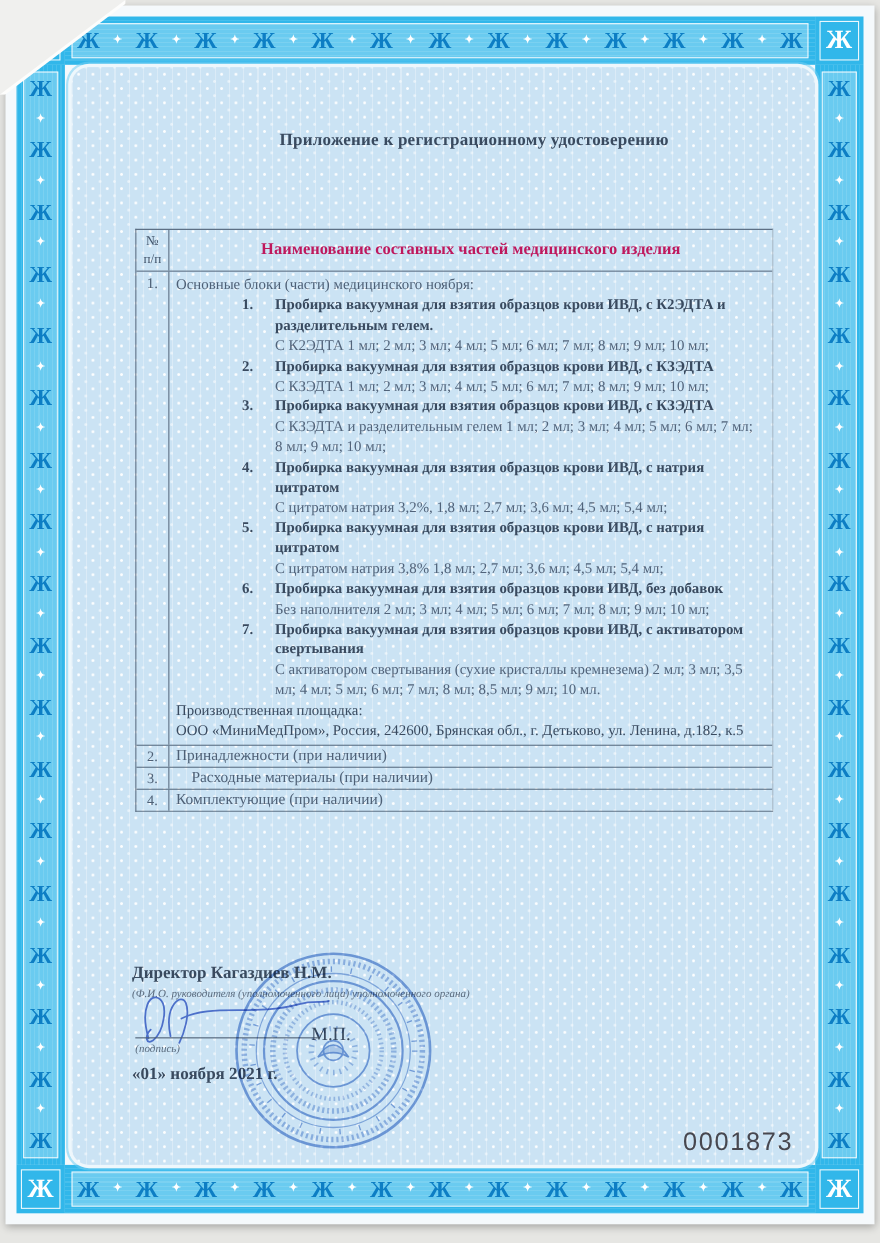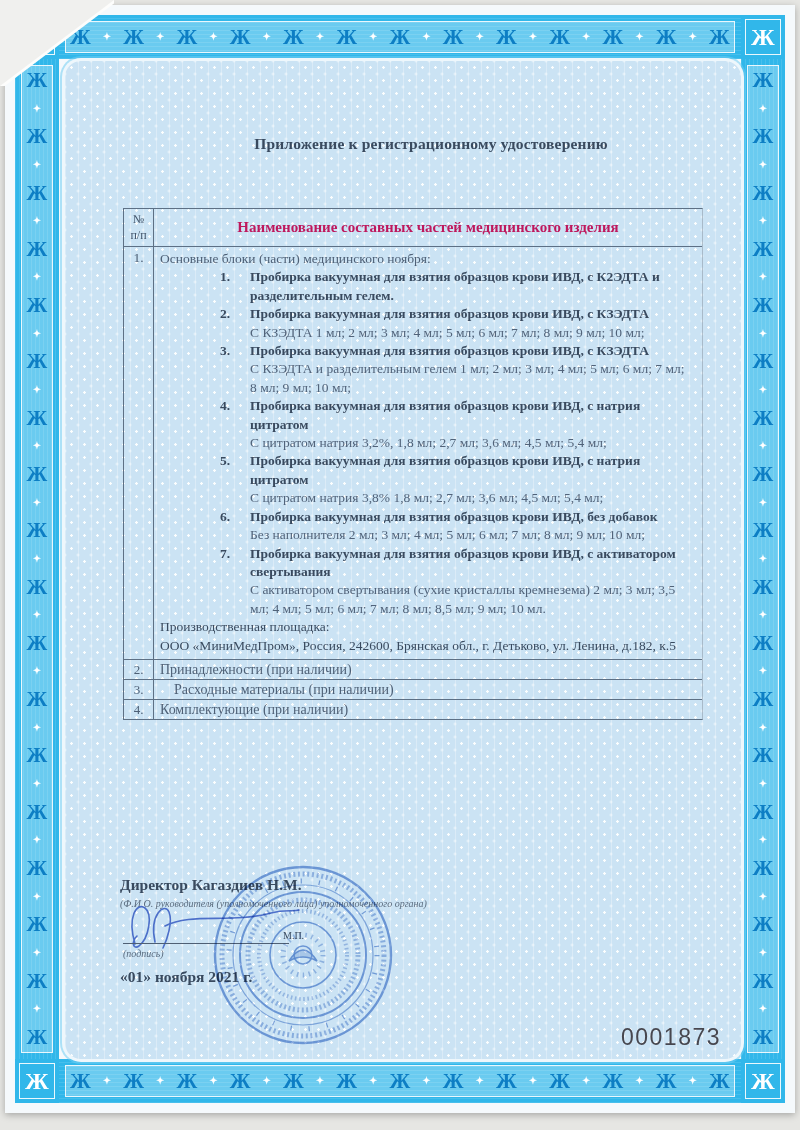--- a/index.html
+++ b/index.html
@@ -55,21 +55,21 @@
       radial-gradient(circle,rgba(255,255,255,.55) 1px,transparent 1.5px),
       repeating-linear-gradient(90deg,rgba(255,255,255,.3) 0 1px,transparent 1px 13px);
     background-size:13px 13px,13px 13px,auto;
     background-position:0 0,6.5px 6.5px,0 0;
     box-shadow:0 0 0 3px #eef7fc,0 0 0 5px rgba(112,205,242,.55);
   }
   .title{
     position:absolute;left:60px;width:676px;text-align:center;
     font-weight:bold;font-size:15.5px;color:#394a5f;letter-spacing:.2px;
   }
-  .title.t1{top:130px;padding-left:28px;}
+  .title.t1{top:114px;padding-left:28px;}
   .title.t2{top:172px;}
   .tbl{
     position:absolute;left:118px;top:203px;width:578px;
     border:1px solid #5d7085;border-right-color:rgba(93,112,133,.4);
     font-size:13.5px;color:#4e6076;
   }
   .trow{display:flex;}
   .thead{border-bottom:1px solid #5d7085;height:37px;}
   .c1{width:29px;border-right:1px solid #5d7085;flex:none;text-align:center;}
   .c2{flex:1;min-width:0;}
@@ -87,21 +87,21 @@
   .inorm{display:block;color:#51637a;}
   .prod-l,.prod-v{font-weight:normal;color:#394a5f;}
   .srow{display:flex;height:19px;line-height:19px;font-size:14px;}
   .srow + .srow{border-top:1px solid #5d7085;}
   .srow .c1{font-size:13px;}
   
   .director{position:absolute;left:115px;top:871px;font-weight:bold;font-size:15.5px;color:#394a5f;}
   .dnote{position:absolute;left:115px;top:893px;font-size:10px;font-style:italic;color:#5a6b7e;}
   .sigline{position:absolute;left:118px;top:938px;width:166px;border-bottom:1px solid #4e5f74;}
   .snote{position:absolute;left:118px;top:943px;font-size:10px;font-style:italic;color:#5a6b7e;}
-  .mp{position:absolute;left:278px;top:925px;font-size:10px;color:#394a5f;}
+  .mp{position:absolute;left:278px;top:925px;font-size:17px;color:#394a5f;}
   .date{position:absolute;left:115px;top:963px;font-weight:bold;font-size:15.5px;color:#394a5f;}
   .serial{
     position:absolute;left:616px;top:1019px;
     font-family:"Liberation Sans","DejaVu Sans",sans-serif;
     font-size:23px;color:#47474f;letter-spacing:1.5px;
   }
   .sigsvg{position:absolute;left:116px;top:893px;}
   .stamp{position:absolute;left:200px;top:852px;mix-blend-mode:multiply;opacity:.88;}
   
   .fold{
@@ -283,20 +283,21 @@
     </div>
 
     <div class="trow mainrow">
       <div class="c1">1.</div>
       <div class="c2">
         <div class="intro">Основные блоки (части) медицинского ноября:</div>
 
         <div class="item">
           <span class="inum">1.</span>
           <span class="ibold">Пробирка вакуумная для взятия образцов крови ИВД, с К2ЭДТА и разделительным гелем.</span>
+          <span class="inorm">С К2ЭДТА 1 мл; 2 мл; 3 мл; 4 мл; 5 мл; 6 мл; 7 мл; 8 мл; 9 мл; 10 мл;</span>
         </div>
         <div class="item">
           <span class="inum">2.</span>
           <span class="ibold">Пробирка вакуумная для взятия образцов крови ИВД, с КЗЭДТА</span>
           <span class="inorm">С КЗЭДТА 1 мл; 2 мл; 3 мл; 4 мл; 5 мл; 6 мл; 7 мл; 8 мл; 9 мл; 10 мл;</span>
         </div>
         <div class="item">
           <span class="inum">3.</span>
           <span class="ibold">Пробирка вакуумная для взятия образцов крови ИВД, с КЗЭДТА</span>
           <span class="inorm">С КЗЭДТА и разделительным гелем 1 мл; 2 мл; 3 мл; 4 мл; 5 мл; 6 мл; 7 мл; 8 мл; 9 мл; 10 мл;</span>

